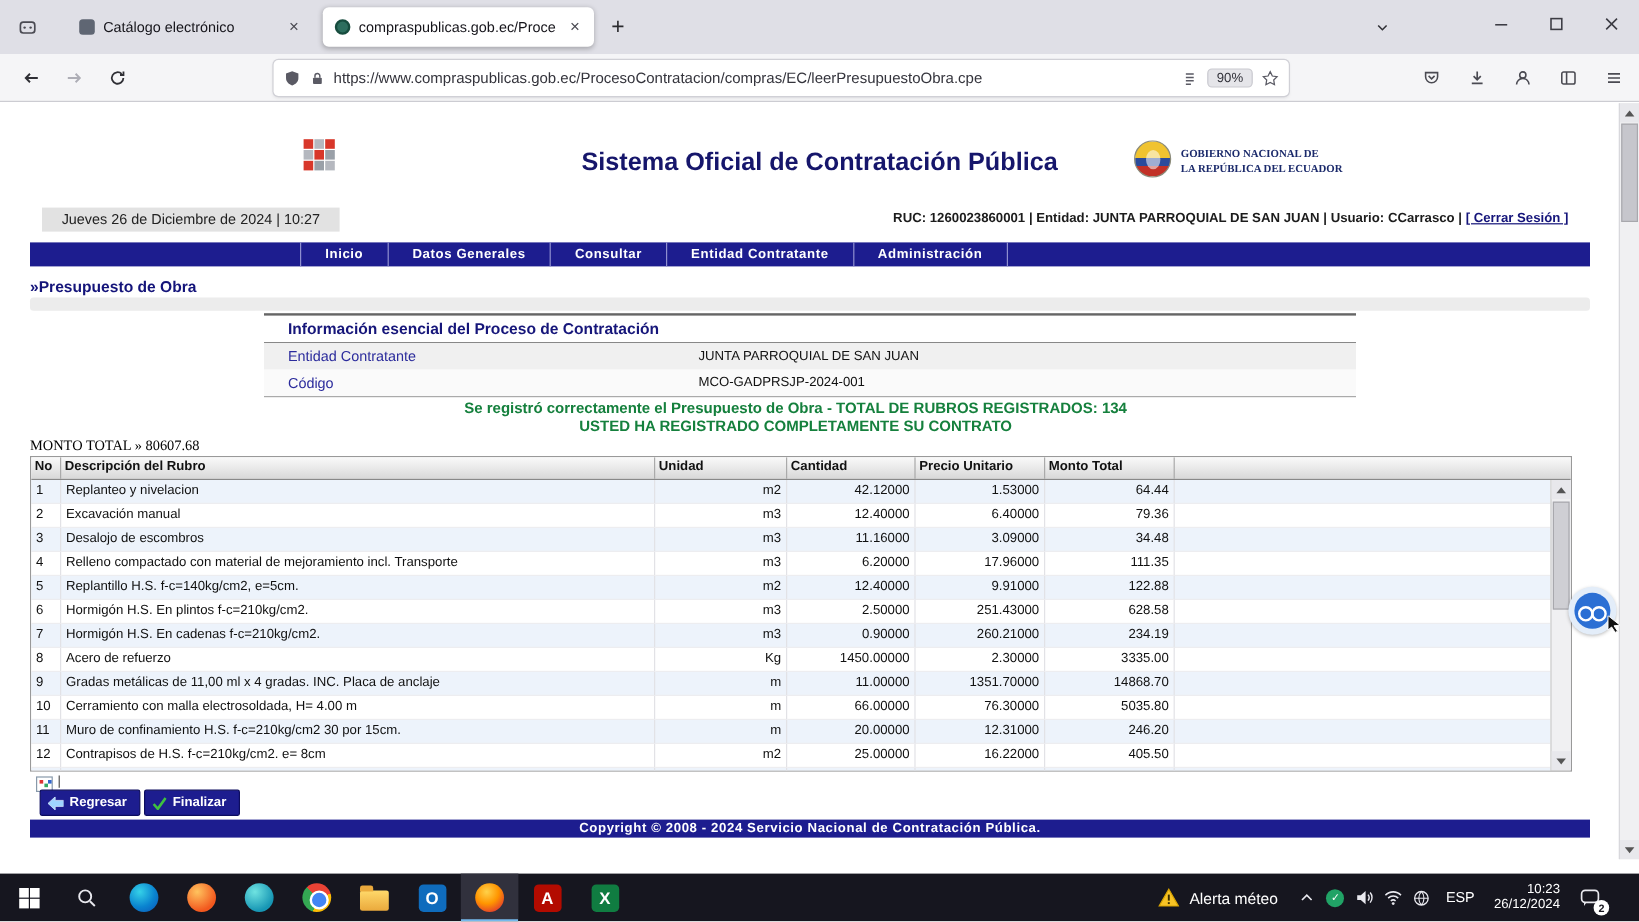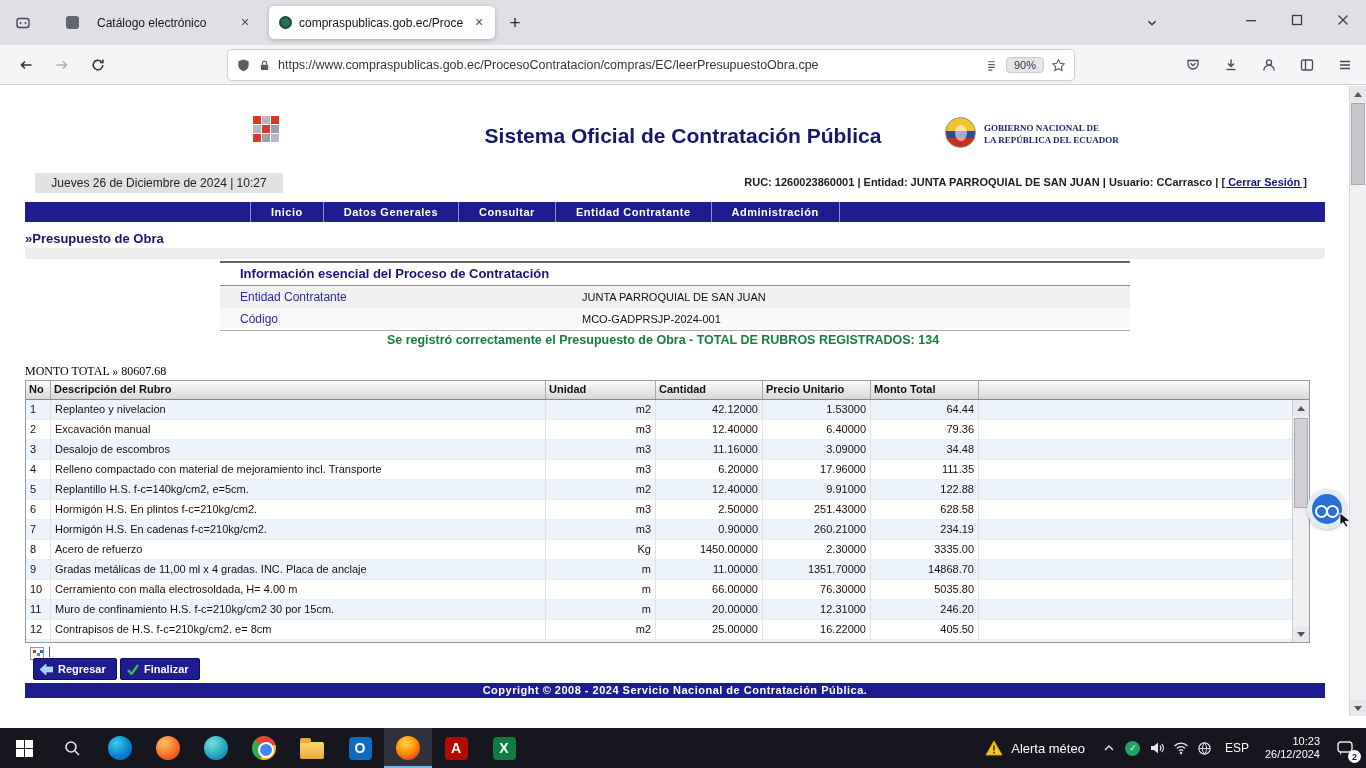--- a/index.html
+++ b/index.html
@@ -4,21 +4,21 @@
 <style>
   * { box-sizing: border-box; margin: 0; padding: 0; }
   html,body { width:1366px; height:768px; overflow:hidden; }
   body { font-family:"Liberation Sans", sans-serif; background:#fff; }
   .screen { position:relative; width:1366px; height:768px; background:#fff; overflow:hidden; }
 
   
   .tabbar { position:absolute; top:0; left:0; right:0; height:45px; background:#dfdfe6; display:flex; align-items:center; }
   .ffview { width:30px; height:30px; margin-left:8px; display:flex; align-items:center; justify-content:center; border-radius:4px; }
   .tab { height:33px; border-radius:5px; display:flex; align-items:center; padding:0 6px 0 10px; }
-  .tab.inactive { width:205px; margin-left:18px; color:#15141a;gap:11px; }
+  .tab.inactive { width:205px; margin-left:18px; color:#15141a; }
   .tab.active { width:226px; margin-left:8px; background:#fff; box-shadow:0 1px 4px rgba(0,0,0,.25); color:#15141a; }
   .tab-title { flex:1; font-size:12px; white-space:nowrap; overflow:hidden; margin:0 4px 0 7px; }
   .tab-close { width:20px; height:20px; border-radius:4px; text-align:center; line-height:19px; font-size:14px; color:#4a4a52; }
   .favicon1 { width:13px; height:13px; border-radius:3px; background:#5f6673; flex:none; }
   .favicon2 { width:13px; height:13px; border-radius:50%; background:#2d6e5e; flex:none; border:2px solid #174c3e; }
   .newtab { width:28px; height:28px; margin-left:6px; font-size:19px; color:#2a2a2e; text-align:center; line-height:27px; border-radius:4px; }
   .tabs-chevron { position:absolute; right:200px; top:12px; width:28px; height:22px; display:flex; align-items:center; justify-content:center; }
   .win-controls { position:absolute; right:0; top:0; height:40px; display:flex; }
   .wc { width:46px; height:40px; display:flex; align-items:center; justify-content:center; color:#3c3c44; }
 
@@ -119,21 +119,21 @@
   .c-edge { background:radial-gradient(circle at 35% 30%, #35d1e8, #0a84d0 55%, #0b52b4); }
   .c-orange { background:radial-gradient(circle at 35% 30%, #ffc35e, #f2581e 70%); }
   .c-teal { background:radial-gradient(circle at 35% 30%, #6fe3e1, #1796b4 70%); }
   .c-chrome { background:conic-gradient(from -45deg, #ea4335 0 120deg, #fbbc05 120deg 240deg, #34a853 240deg 360deg); position:relative; }
   .c-chrome::after { content:""; position:absolute; left:6px; top:6px; width:12px; height:12px; border-radius:50%; background:#4285f4; border:2px solid #fff; }
   .c-firefox { background:radial-gradient(circle at 40% 30%, #ffd24a, #ff9500 45%, #e3412b 80%); }
   .folder { width:24px; height:17px; background:linear-gradient(#ffd96b,#eaa93c); border-radius:2px; position:relative; margin-top:4px; }
   .folder::before { content:""; position:absolute; top:-4px; left:0; width:11px; height:5px; background:#eaa93c; border-radius:2px 2px 0 0; }
   .sq { width:23px; height:23px; border-radius:4px; display:flex; align-items:center; justify-content:center; font-weight:bold; font-size:14px; color:#fff; }
   .s-outlook { background:#0f6cbd; } .s-acrobat { background:#b30b00; } .s-excel { background:#107c41; }
-  .tb-right { margin-left:auto; display:flex; align-items:center; padding-right:4px; }
+  .tb-right { margin-left:auto; display:flex; align-items:center; padding-right:24px; }
   .tb-alert { display:flex; align-items:center; gap:8px; padding:0 12px; font-size:13px; }
   .tb-small { width:24px; height:40px; display:flex; align-items:center; justify-content:center; flex:none; }
   .greenico { width:15px; height:15px; border-radius:50%; background:#21a366; display:flex; align-items:center; justify-content:center; font-size:9px; color:#fff; }
   .lang { font-size:12px; padding:0 8px; }
   .clock { text-align:right; font-size:11px; line-height:13px; padding:0 8px; white-space:nowrap; }
   .chatwrap { position:relative; width:34px; height:40px; display:flex; align-items:center; justify-content:center; }
   .badge { position:absolute; right:1px; bottom:5px; min-width:13px; height:13px; border-radius:7px; background:#fff; color:#16161f; font-size:9px; font-weight:bold; display:flex; align-items:center; justify-content:center; padding:0 2px; }
 
   svg { display:block; }
 </style>
@@ -313,20 +313,21 @@
             <div class="info-value">JUNTA PARROQUIAL DE SAN JUAN</div>
           </div>
           <div class="info-row last">
             <div class="info-label">Código</div>
             <div class="info-value">MCO-GADPRSJP-2024-001</div>
           </div>
         </div>
     </div>
 
     <div class="msg msg1">Se registró correctamente el Presupuesto de Obra - TOTAL DE RUBROS REGISTRADOS: 134</div>
+    <div class="msg msg2">USTED HA REGISTRADO COMPLETAMENTE SU CONTRATO</div>
     <div class="monto">MONTO TOTAL » 80607.68</div>
 
     <div class="rubros">
       <div class="rubros-header">
           <div class="hcell" style="width: 25px;">No</div>
           <div class="hcell" style="width: 495px;">Descripción del Rubro</div>
           <div class="hcell" style="width: 110px;">Unidad</div>
           <div class="hcell" style="width: 107px;">Cantidad</div>
           <div class="hcell" style="width: 108px;">Precio Unitario</div>
           <div class="hcell" style="width: 108px;">Monto Total</div>

